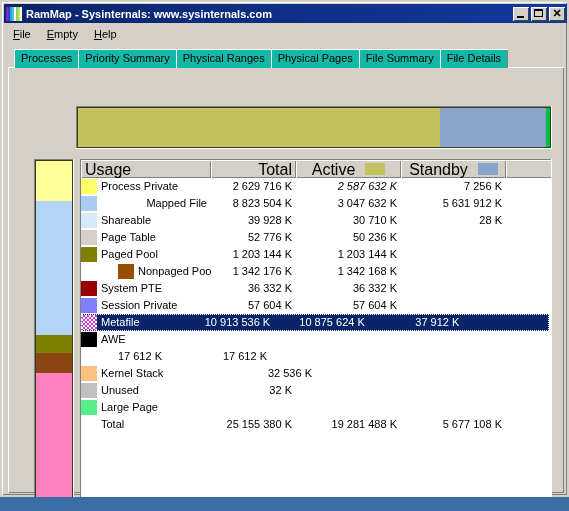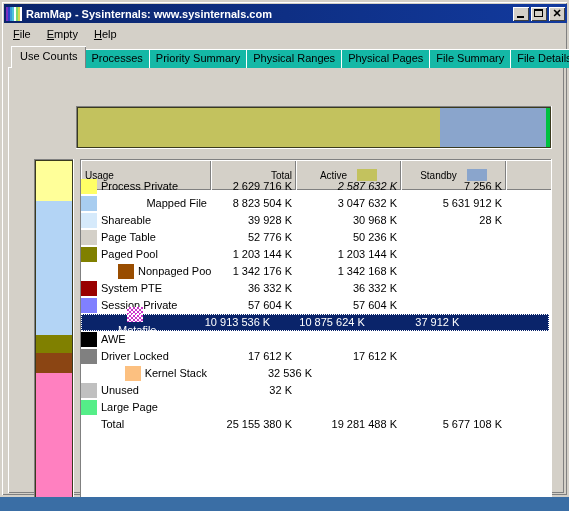--- a/index.html
+++ b/index.html
@@ -208,26 +208,26 @@
   }
   .lv-header {
     position: absolute;
     left: 0; top: 0;
     height: 18px;
     width: 560px;
     display: flex;
     background: #d4d0c8;
   }
   .lv-th {
-    height: 30px;
+    height: 18px;
     line-height: 17px;
     background: #d4d0c8;
     box-shadow: inset 1px 1px 0 #ffffff, inset -1px -1px 0 #808080;
     box-sizing: border-box;
-    font-size: 10px;
+    font-size: 16px;
     padding: 0 4px;
     display: flex;
     align-items: center;
     white-space: nowrap;
     overflow: hidden;
   }
   .lv-th.left { justify-content: flex-start; }
   .lv-th.right { justify-content: flex-end; }
   .lv-th.swatchhdr { justify-content: center; position: relative; }
   .hdr-swatch {
@@ -323,21 +323,20 @@
   </div>
 
   <div class="menubar">
     <span class="menu-item"><u>F</u><span>ile</span></span>
     <span class="menu-item"><u>E</u>mpty</span>
     <span class="menu-item"><u>H</u>elp</span>
   </div>
 
   <div class="tabpanel-outer">
     <div class="tabstrip">
-      <div class="tab active"><span>Use Counts</span></div>
       <div class="tab"><span>Processes</span></div>
       <div class="tab"><span>Priority Summary</span></div>
       <div class="tab"><span>Physical Ranges</span></div>
       <div class="tab"><span>Physical Pages</span></div>
       <div class="tab"><span>File Summary</span></div>
       <div class="tab"><span>File Details</span></div>
     </div>
 
     <div class="tabbody">
 
@@ -398,21 +397,21 @@
                 <div class="cell num" style="width: 105px;">3 047 632 K</div>
                 <div class="cell num" style="width: 105px;">5 631 912 K</div>
                 <div class="cell num" style="width: 95px;">14</div>
               </div>
               <div class="lv-row">
                 <div class="cell name" style="width: 130px;">
                   <span class="swatch" style="background: rgb(214, 234, 251);"></span>
                   <span>Shareable</span>
                 </div>
                 <div class="cell num" style="width: 85px;">39 928 K</div>
-                <div class="cell num" style="width: 105px;">30 968 K</div>
+                <div class="cell num" style="width: 105px;">30 710 K</div>
                 <div class="cell num" style="width: 105px;">28 K</div>
                 <div class="cell num" style="width: 95px;"></div>
               </div>
               <div class="lv-row">
                 <div class="cell name" style="width: 130px;">
                   <span class="swatch" style="background: rgb(212, 208, 200);"></span>
                   <span>Page Table</span>
                 </div>
                 <div class="cell num" style="width: 85px;">52 776 K</div>
                 <div class="cell num" style="width: 105px;">50 236 K</div>
@@ -453,51 +452,47 @@
                 <div class="cell name" style="width: 130px;">
                   <span class="swatch" style="background: rgb(128, 128, 255);"></span>
                   <span>Session Private</span>
                 </div>
                 <div class="cell num" style="width: 85px;">57 604 K</div>
                 <div class="cell num" style="width: 105px;">57 604 K</div>
                 <div class="cell num" style="width: 105px;"></div>
                 <div class="cell num" style="width: 95px;"></div>
               </div>
               <div class="lv-row selected">
-                <div class="cell name" style="width: 130px; flex-direction: column;">
+                <div class="cell name" style="width: 130px;">
                   <span class="swatch metafile"></span>
                   <span>Metafile</span>
                 </div>
                 <div class="cell num" style="width: 85px;">10 913 536 K</div>
                 <div class="cell num" style="width: 105px;">10 875 624 K</div>
                 <div class="cell num" style="width: 105px;">37 912 K</div>
                 <div class="cell num" style="width: 95px;"></div>
               </div>
               <div class="lv-row">
                 <div class="cell name" style="width: 130px;">
                   <span class="swatch" style="background: rgb(0, 0, 0);"></span>
                   <span>AWE</span>
                 </div>
                 <div class="cell num" style="width: 85px;"></div>
                 <div class="cell num" style="width: 105px;"></div>
                 <div class="cell num" style="width: 105px;"></div>
                 <div class="cell num" style="width: 95px;"></div>
               </div>
               <div class="lv-row">
-                <div class="cell name" style="width: 130px;">
-                  <span class="swatch" style="background: rgb(128, 128, 128);"></span>
-                  <span>Driver Locked</span>
-                </div>
                 <div class="cell num" style="width: 85px;">17 612 K</div>
                 <div class="cell num" style="width: 105px;">17 612 K</div>
                 <div class="cell num" style="width: 105px;"></div>
                 <div class="cell num" style="width: 95px;"></div>
               </div>
               <div class="lv-row">
-                <div class="cell name" style="width: 130px; justify-content: flex-end;">
+                <div class="cell name" style="width: 130px;">
                   <span class="swatch" style="background: rgb(252, 192, 128);"></span>
                   <span>Kernel Stack</span>
                 </div>
                 <div class="cell num" style="width: 105px;">32 536 K</div>
                 <div class="cell num" style="width: 105px;"></div>
                 <div class="cell num" style="width: 95px;"></div>
               </div>
               <div class="lv-row">
                 <div class="cell name" style="width: 130px;">
                   <span class="swatch" style="background: rgb(192, 192, 192);"></span>

